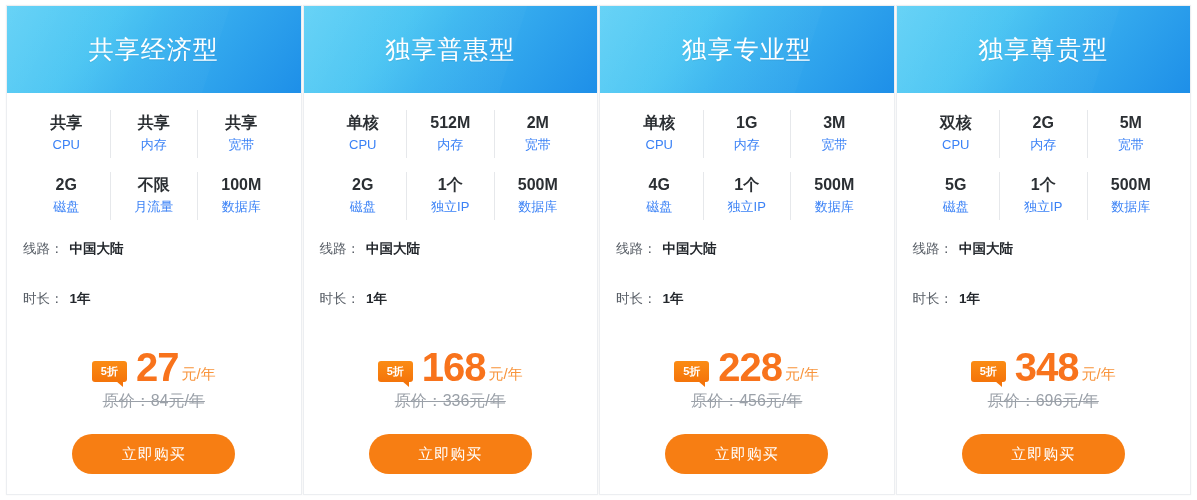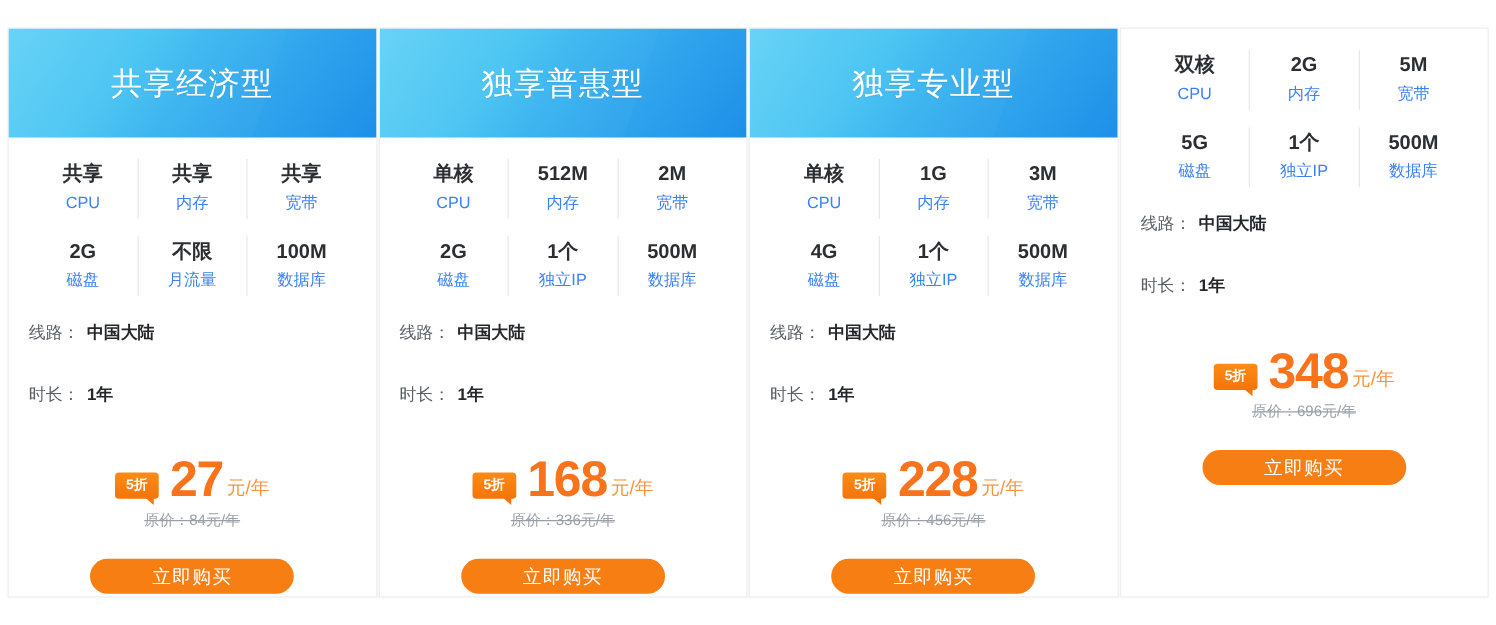--- a/index.html
+++ b/index.html
@@ -11,21 +11,21 @@
     height: 500px;
     background: #ffffff;
     font-family: "Liberation Sans", "DejaVu Sans", sans-serif;
     overflow: hidden;
   }
   .plans {
     display: flex;
     width: 1197px;
     height: 500px;
     box-sizing: border-box;
-    padding: 22px 6px;
+    padding: 5px 6px;
     gap: 1px;
   }
   .card {
     flex: 1 1 0;
     background: #ffffff;
     border: 1px solid #eceef1;
     box-sizing: border-box;
     display: flex;
     flex-direction: column;
     position: relative;
@@ -169,39 +169,39 @@
   .price-unit {
     font-size: 15px;
     color: #f8943c;
     margin-left: 3px;
     margin-bottom: 3px;
     line-height: 18px;
     margin-top: 24px;
   }
   .price-original {
     margin-top: 5px;
-    font-size: 12px;
+    font-size: 16px;
     color: #9aa0a8;
     text-decoration: line-through;
     white-space: nowrap;
   }
   .buy-wrap {
     padding-top: 22px;
     display: flex;
     justify-content: center;
   }
   .buy-button {
     background: #f77e13;
     color: #ffffff;
     border: none;
     border-radius: 22px;
     font-size: 15px;
     font-family: inherit;
     width: 163px;
-    height: 28px;
+    height: 40px;
     cursor: pointer;
     letter-spacing: 1px;
   }
 </style>
 </head>
 <body>
 
 <div class="plans">
 
   <div class="card">
@@ -369,20 +369,23 @@
         </div>
         <div class="price-original">原价：456元/年</div>
       </div>
       <div class="buy-wrap">
         <button class="buy-button">立即购买</button>
       </div>
     </div>
   </div>
 
   <div class="card">
+    <div class="card-header">
+      <div class="card-title">独享尊贵型</div>
+    </div>
     <div class="card-body">
       <div class="spec-grid">
         <div class="spec-row">
           <div class="spec-cell">
             <span class="spec-value">双核</span>
             <span class="spec-label">CPU</span>
           </div>
           <div class="spec-cell">
             <span class="spec-value">2G</span>
             <span class="spec-label">内存</span>

